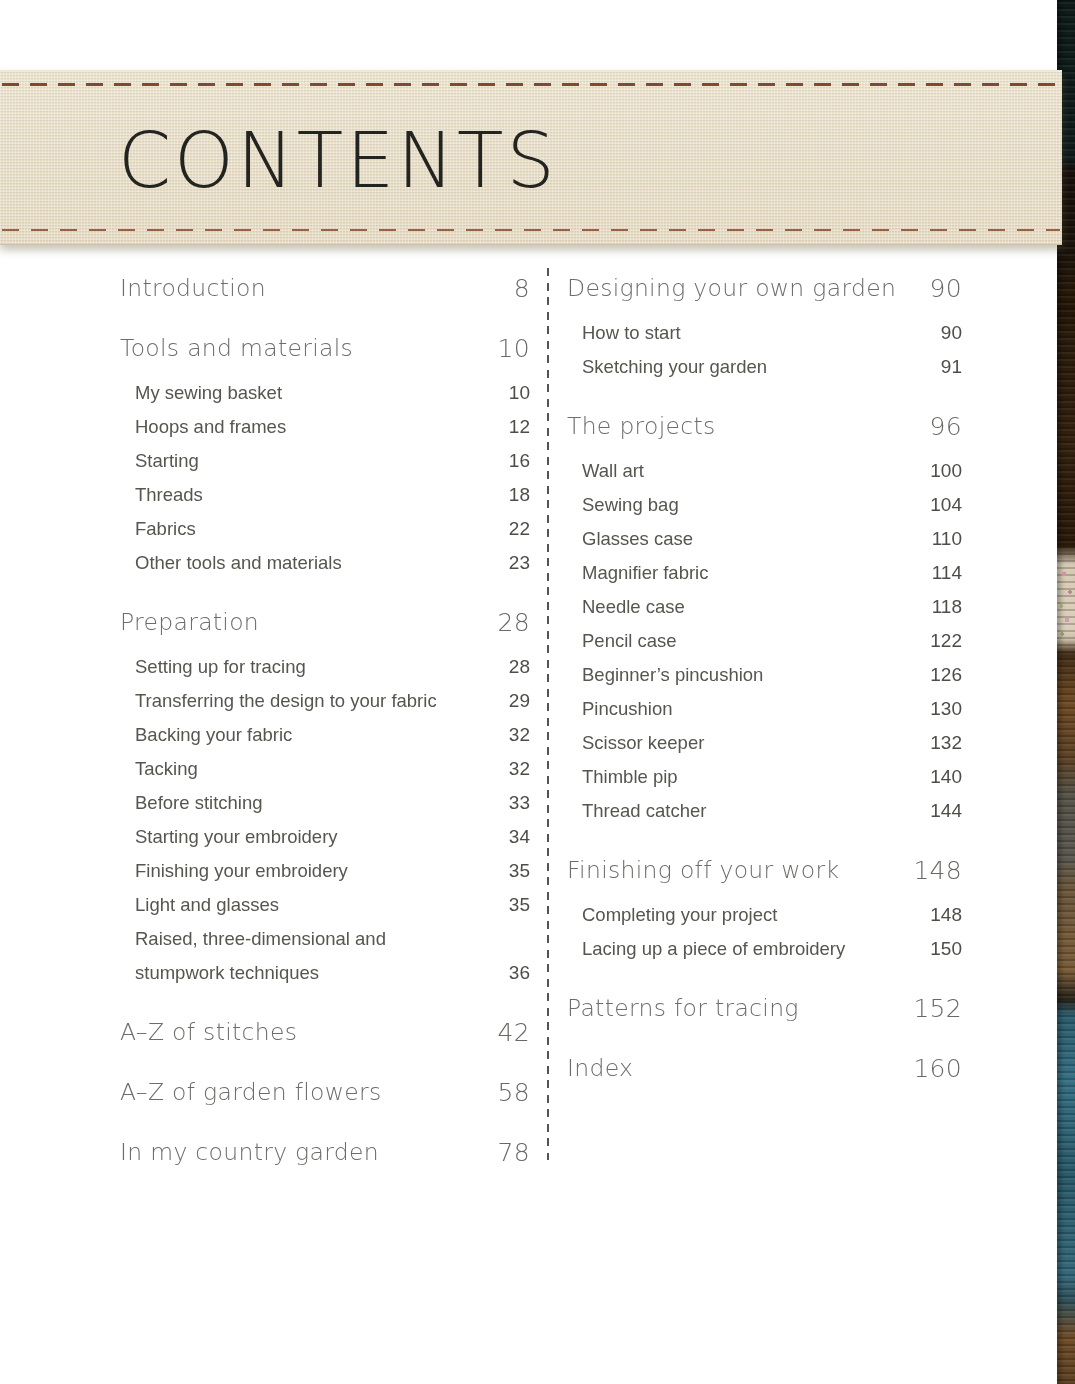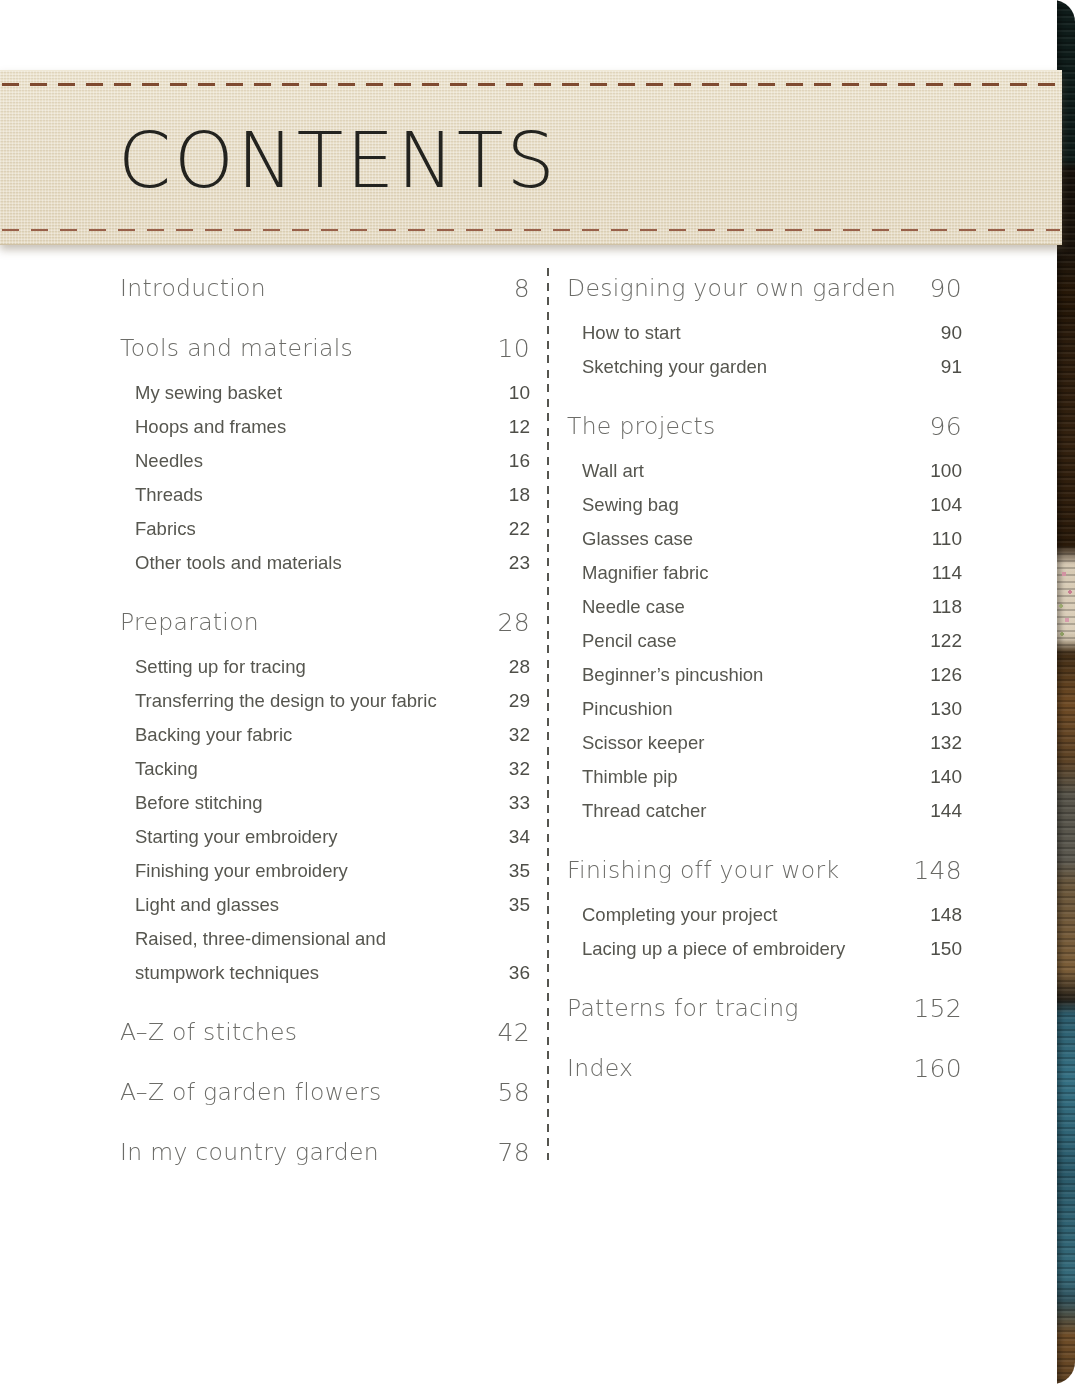--- a/index.html
+++ b/index.html
@@ -2,21 +2,20 @@
 <html><head>
 <meta charset="utf-8">
 <style>
   html,body{margin:0;padding:0;background:#ffffff;}
   .page{
     position:relative;
     width:1075px;height:1384px;
     background:#ffffff;
     overflow:hidden;
     font-family:"Liberation Sans",sans-serif;
-    border-radius:22px;
   }
 
   
   .photo-strip{
     position:absolute;top:0;right:0;width:18px;height:1384px;z-index:1;
     background:
       repeating-linear-gradient(180deg,
         rgba(0,0,0,.20) 0 2px,
         rgba(255,255,255,.05) 2px 4px,
         rgba(0,0,0,0) 4px 7px),
@@ -136,21 +135,21 @@
         </div>
       <div class="row sub">
           <span class="lbl">My sewing basket</span>
           <span class="pg">10</span>
         </div>
       <div class="row sub">
           <span class="lbl">Hoops and frames</span>
           <span class="pg">12</span>
         </div>
       <div class="row sub">
-          <span class="lbl">Needles</span>
+          <span class="lbl">Starting</span>
           <span class="pg">16</span>
         </div>
       <div class="row sub">
           <span class="lbl">Threads</span>
           <span class="pg">18</span>
         </div>
       <div class="row sub">
           <span class="lbl">Fabrics</span>
           <span class="pg">22</span>
         </div>

